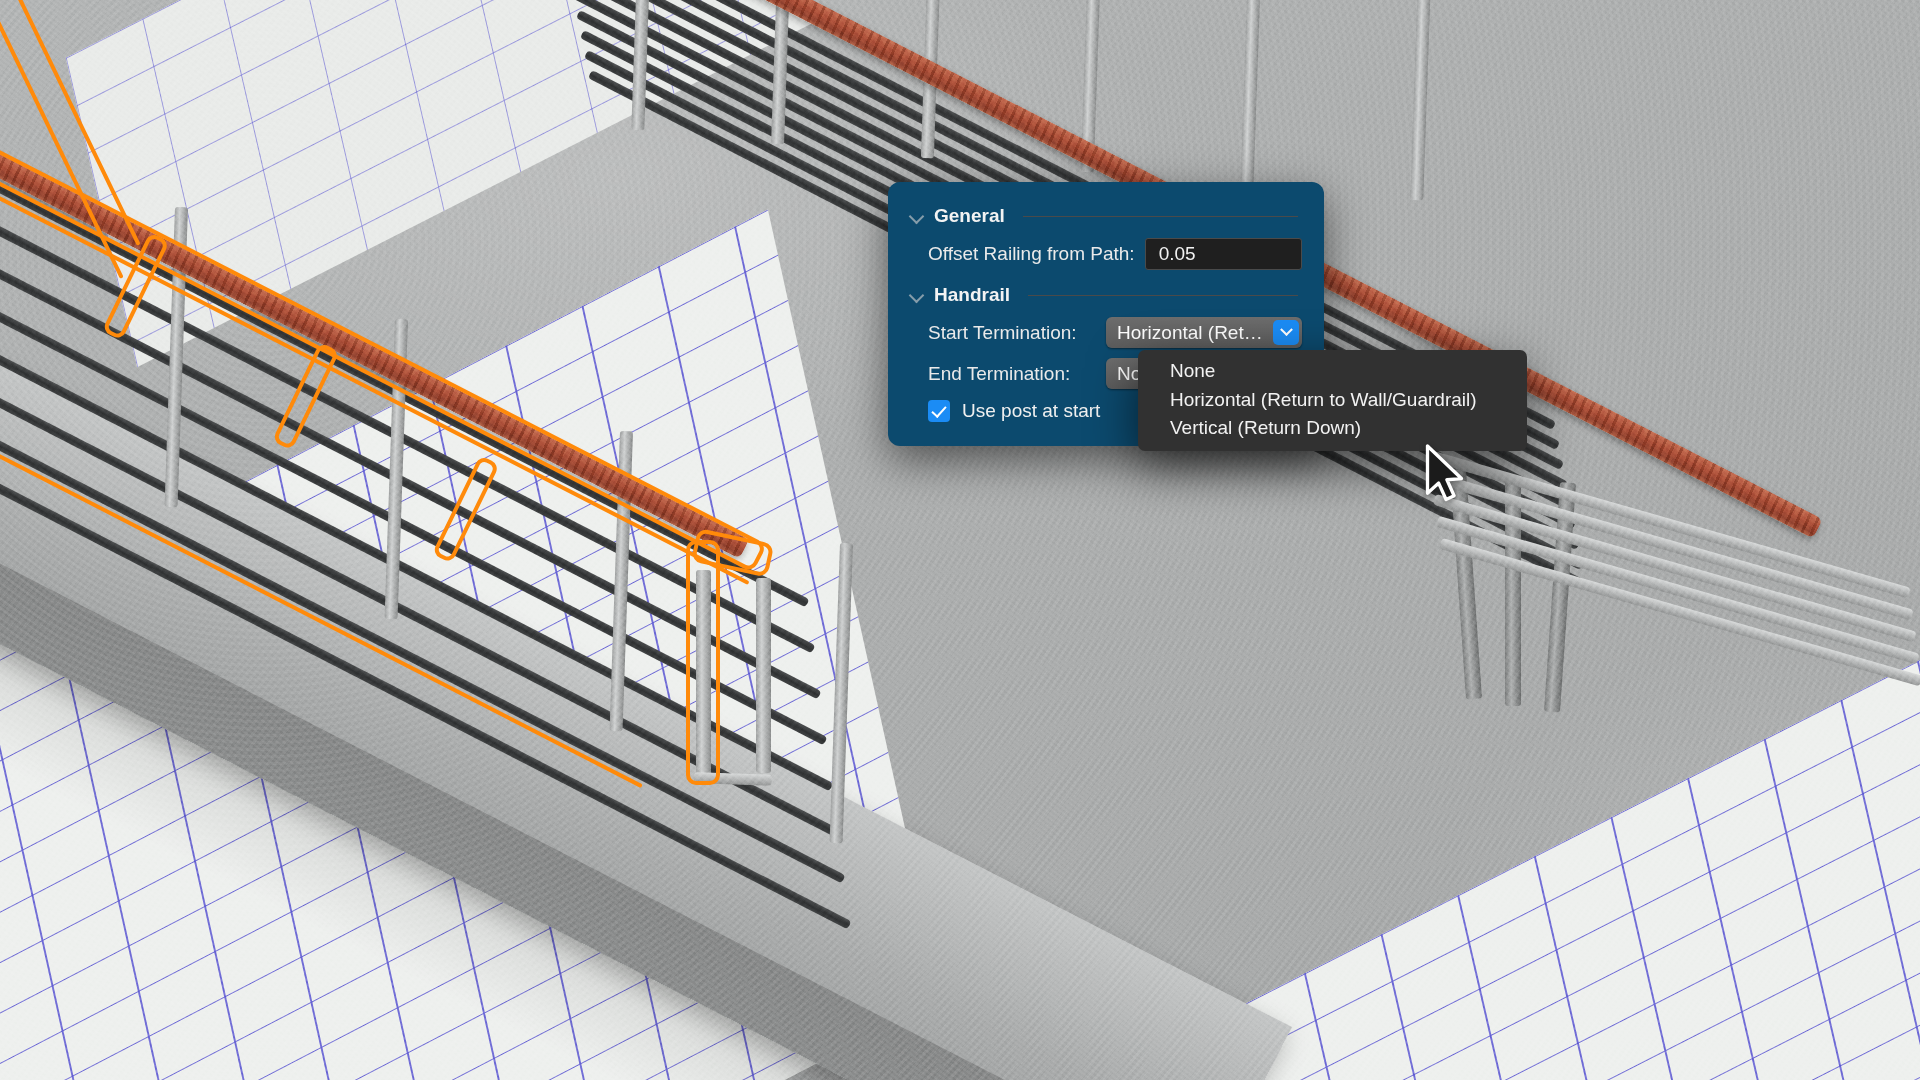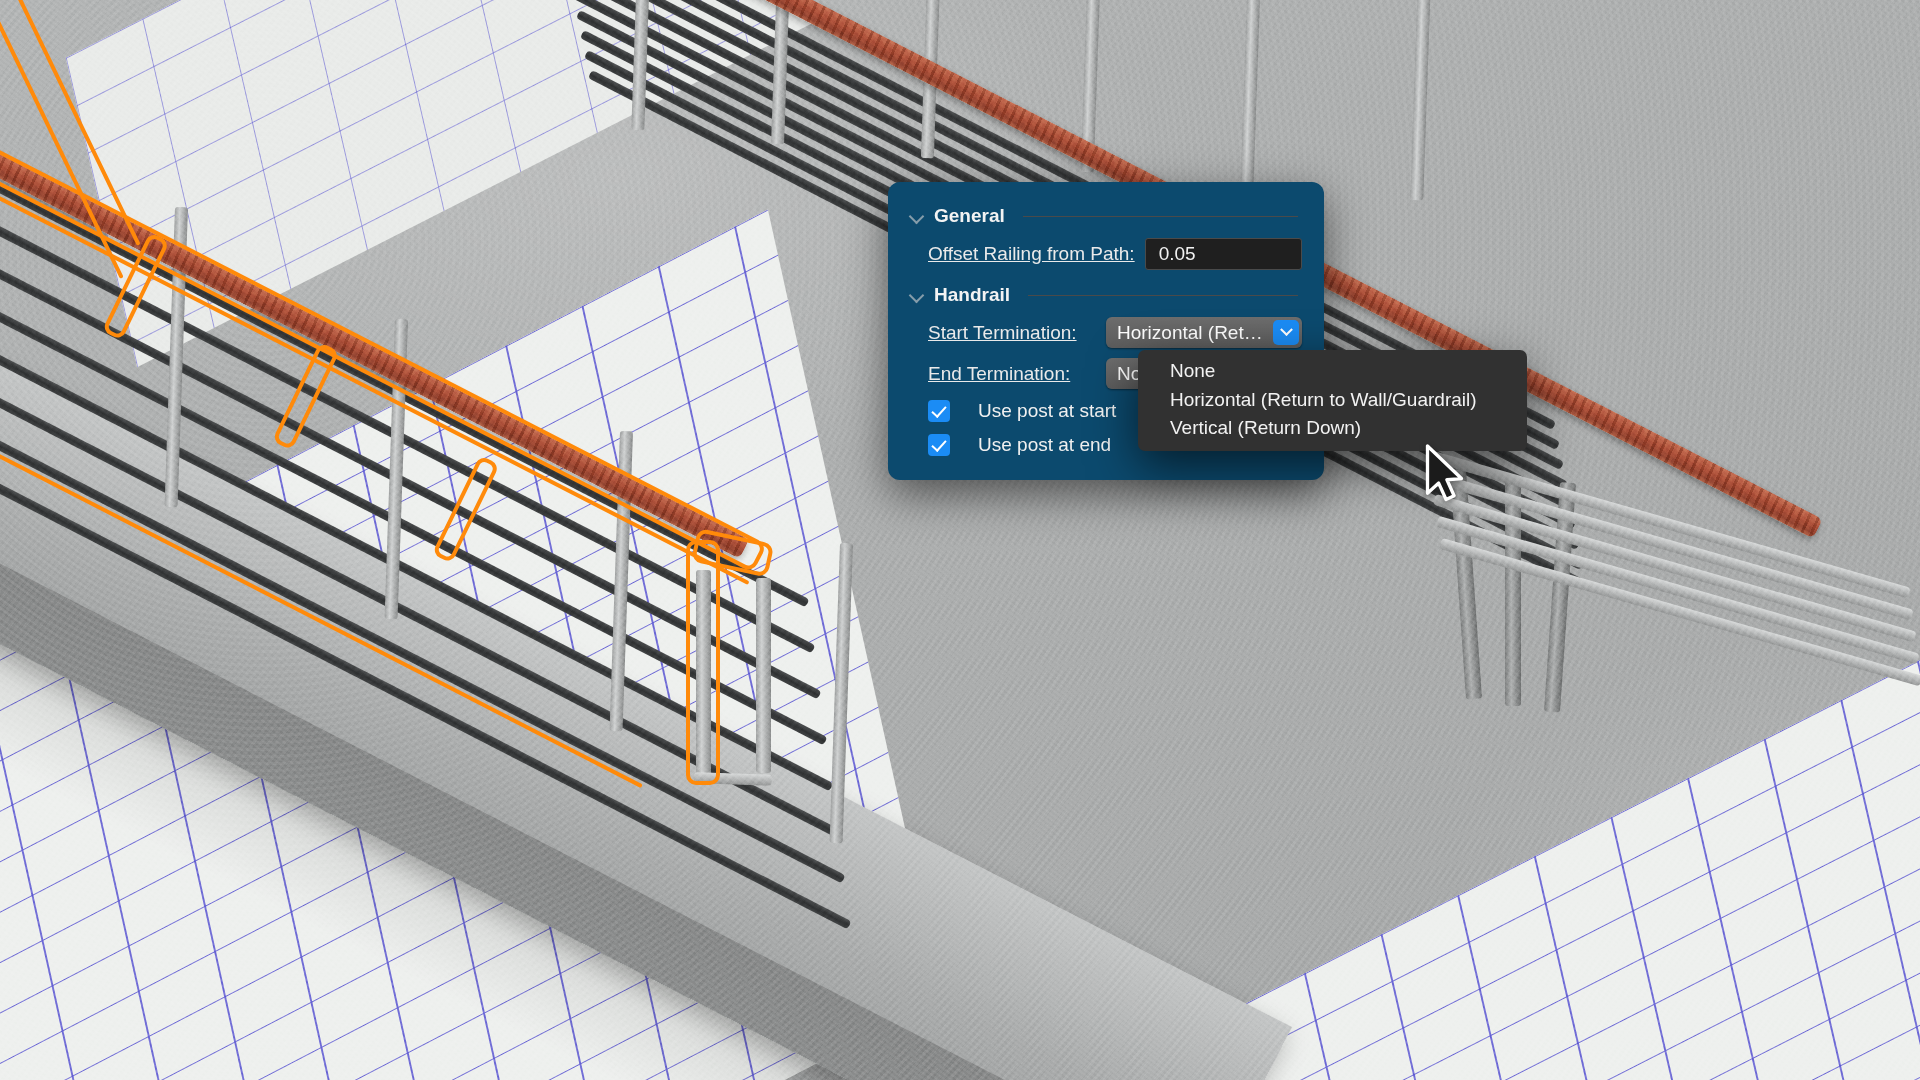--- a/index.html
+++ b/index.html
@@ -138,21 +138,21 @@
     border-right: 2px solid #cfcfcf; border-bottom: 2px solid #cfcfcf;
     transform: rotate(45deg);
   }
   .section-title { font-weight: bold; font-size: 19px; white-space: nowrap; color:#f3f3f3; }
   .section-rule { flex: 1; height: 1px; background: #4a4a4a; margin-left: 8px; margin-right: 4px; }
 
   .prop-row {
     display: flex; align-items: center; gap: 10px;
     padding: 5px 22px 5px 40px; min-height: 34px;
   }
-  .prop-label { font-size: 19px; color: #eaeaea; white-space: nowrap; text-decoration: underline; }
+  .prop-label { font-size: 19px; color: #eaeaea; white-space: nowrap; }
 
   .num-field {
     margin-left: auto;
     width: 160px; height: 32px;
     background: #1f1f1f; border: 1px solid #4a4a4a; border-radius: 3px;
     display: flex; align-items: center; padding-left: 13px;
     font-size: 19px; color: #f2f2f2;
   }
 
   .combo {
@@ -173,21 +173,21 @@
     display: flex; align-items: center; justify-content: center;
   }
   .combo .combo-arrow::before {
     content: ""; width: 7px; height: 7px;
     border-right: 2px solid #fff; border-bottom: 2px solid #fff;
     transform: rotate(45deg) translate(-2px,-2px);
   }
   .combo.small { width: 196px; }
 
   .check-row {
-    display: flex; align-items: center; gap: 28px;
+    display: flex; align-items: center; gap: 12px;
     padding: 6px 22px 6px 40px; min-height: 34px;
   }
   .checkbox {
     width: 22px; height: 22px; flex: 0 0 22px;
     background: #1b8cf5; border-radius: 4px;
     position: relative;
   }
   .checkbox::after {
     content: ""; position: absolute; left: 7px; top: 3px;
     width: 6px; height: 12px;
@@ -339,24 +339,20 @@
         <span class="combo-arrow"></span>
       </span>
     </div>
 
 
     <div class="check-row">
       <span class="checkbox"></span>
       <span class="check-label">Use post at start</span>
     </div>
 
-    <div class="check-row">
-      <span class="checkbox"></span>
-      <span class="check-label">Use post at end</span>
-    </div>
   </div>
 
   <div id="dropdown-menu">
       <div class="menu-item">
         <span class="tick"></span>
         <span>None</span>
       </div>
       <div class="menu-item">
         <span class="tick"></span>
         <span>Horizontal (Return to Wall/Guardrail)</span>

